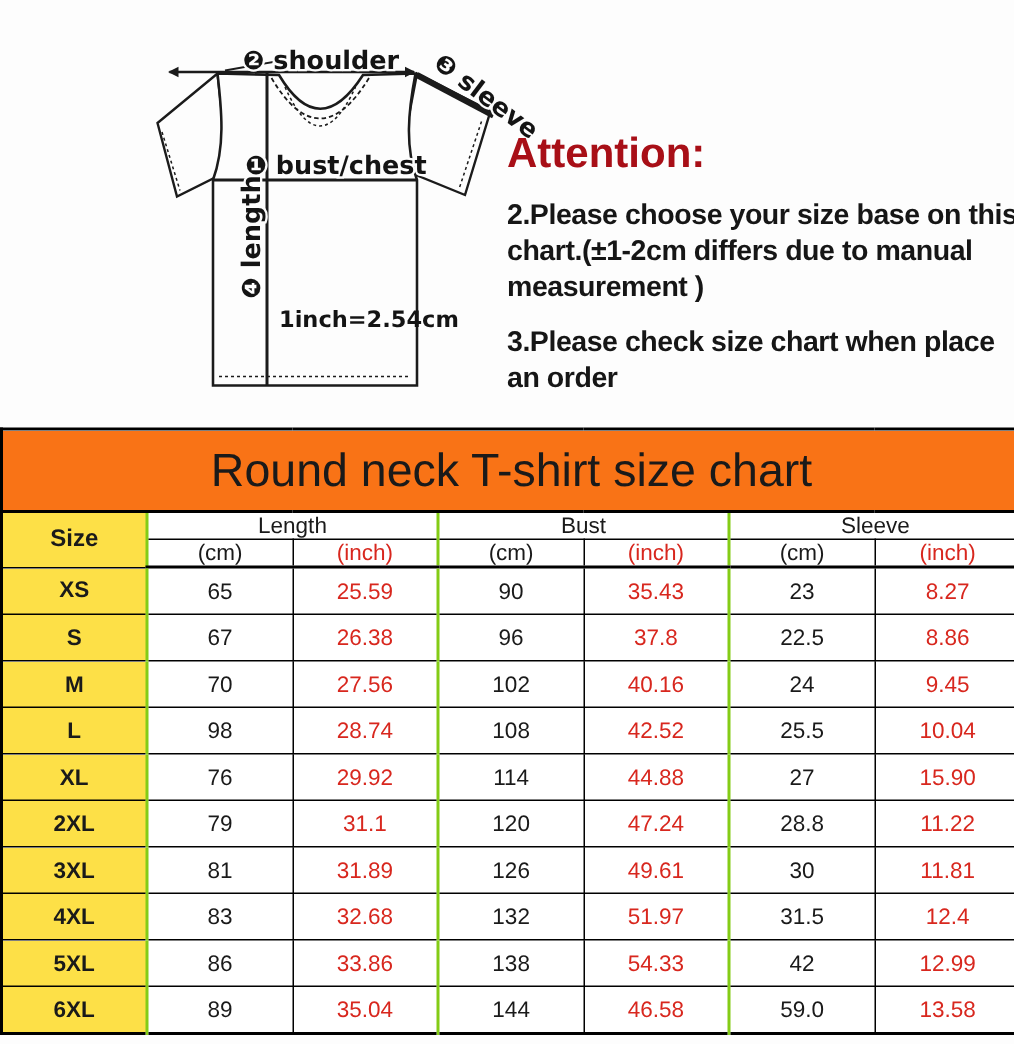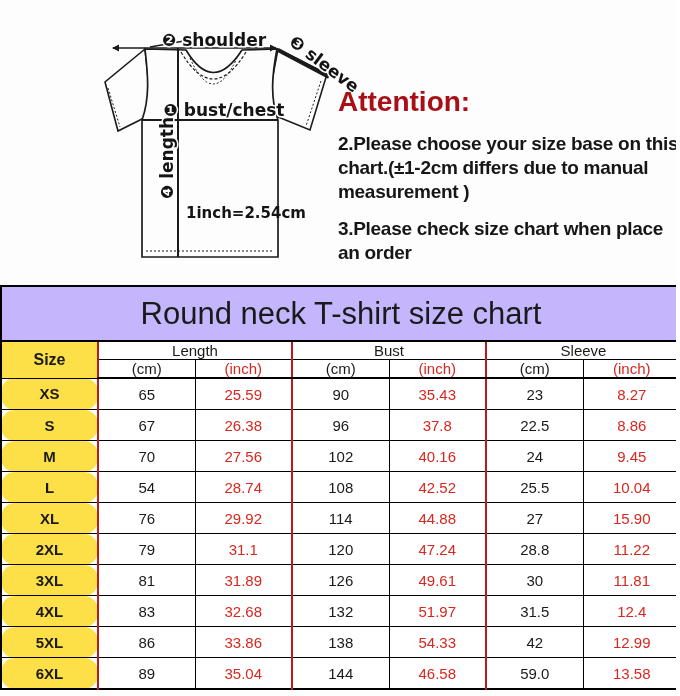--- a/index.html
+++ b/index.html
@@ -25,30 +25,30 @@
   table.size-chart {
     position:absolute; left:0; top:285px; width:680px;
     border-collapse:collapse; table-layout:fixed;
     border:2px solid #000; background:#fff;
   }
   .size-chart th, .size-chart td {
     border:1px solid #000; text-align:center; vertical-align:middle;
     padding:0; font-size:15px; color:#1a1a1a; overflow:hidden;
   }
   .title-row th {
-    height:53px; background:#c4b5fd; font-size:31px; font-weight:400;
+    height:53px; background:#f97316; font-size:31px; font-weight:400;
     border-bottom:2px solid #000; letter-spacing:0;
   }
   .group-row th { height:16px; font-weight:400; }
   .unit-row th { height:16px; font-weight:400; border-bottom:2px solid #000; }
   .size-chart tbody td { height:30px; }
   .size-col { background:#fde047; font-weight:bold; }
-  .size-chart .sec { border-left:2px solid #b91c1c; }
+  .size-chart .sec { border-left:2px solid #84cc16; }
   .size-chart .in { color:#d8271e;margin-left:20px; }
-  .size-chart td.size-col { font-size:15px;border-radius:14px; }
+  .size-chart td.size-col { font-size:15px; }
 </style>
 </head>
 <body>
 
 <div class="page">
 
   <svg class="diagram-svg" width="680" height="290" viewBox="0 0 680 290">
 
     <polygon points="145,49 105,82 118,131 152,114" fill="#fdfdfd" stroke="#1b1b1b" stroke-width="1.6"></polygon>
     <line x1="108" y1="88" x2="120" y2="127" stroke="#1b1b1b" stroke-width="1" stroke-dasharray="2,2"></line>
@@ -136,21 +136,21 @@
       <td class="size-col">M</td>
       <td class="sec">70</td>
       <td class="in">27.56</td>
       <td class="sec">102</td>
       <td class="in">40.16</td>
       <td class="sec">24</td>
       <td class="in">9.45</td>
     </tr>
         <tr>
       <td class="size-col">L</td>
-      <td class="sec">54</td>
+      <td class="sec">98</td>
       <td class="in">28.74</td>
       <td class="sec">108</td>
       <td class="in">42.52</td>
       <td class="sec">25.5</td>
       <td class="in">10.04</td>
     </tr>
         <tr>
       <td class="size-col">XL</td>
       <td class="sec">76</td>
       <td class="in">29.92</td>

